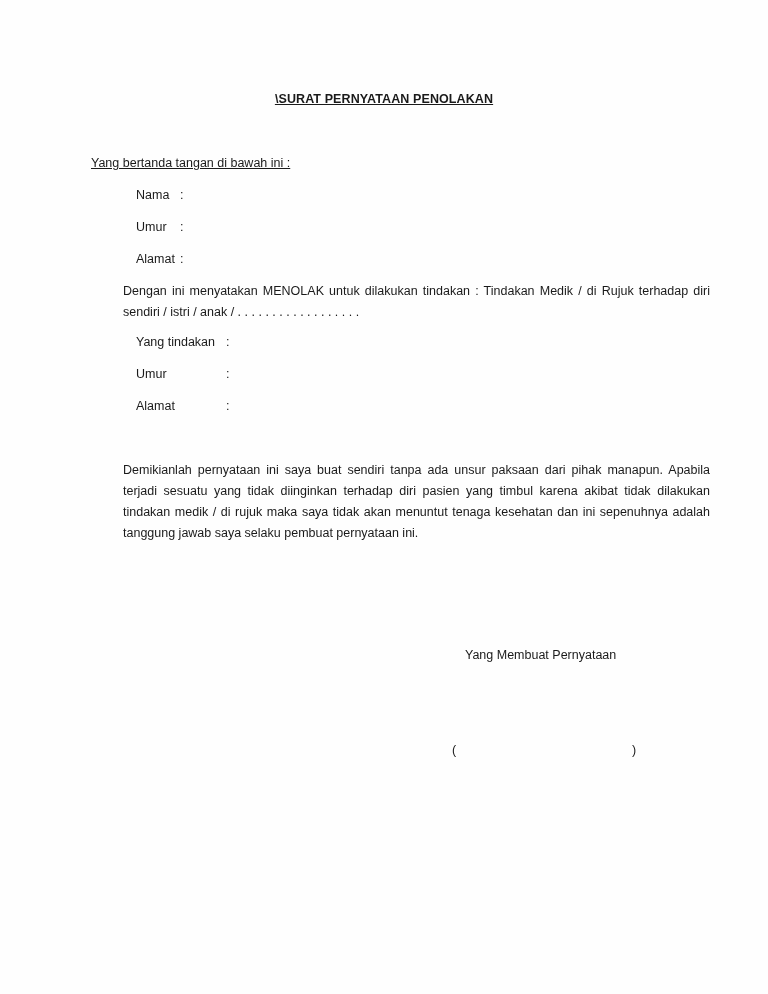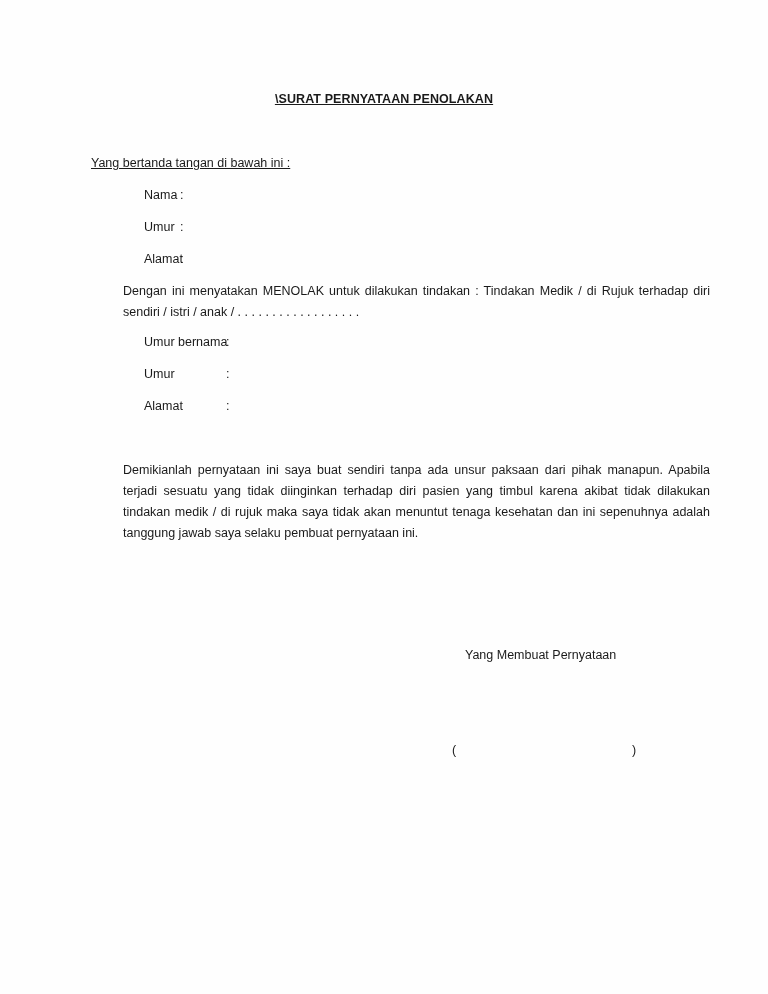--- a/index.html
+++ b/index.html
@@ -28,21 +28,21 @@
       left: 0; width: 768px;
       top: 92px;
       text-align: center;
       font-weight: bold;
       text-decoration: underline;
       font-size: 12.5px;
       letter-spacing: 0.1px;
     }
     .intro { left: 91px; top: 156px; text-decoration: underline; }
     .field-row { left: 136px; }
-    .field-label { display: inline-block; margin-left: 8px; }
+    .field-label { display: inline-block; }
     .colon { position: absolute; }
     .para {
       position: absolute;
       left: 91px;
       width: 587px;
       text-align: justify;
       line-height: 21px;
       white-space: normal;
     }
     .para-last { text-align-last: left; margin-left: 32px; }
@@ -68,21 +68,21 @@
     <span class="colon" style="left:44px;">:</span>
   </div>
   <div class="abs field-row" style="top:252px;">
     <span class="field-label">Alamat</span>
     <span class="colon" style="left:44px;">:</span>
   </div>
 
   <div class="para para-last" style="top:281px;">Dengan ini menyatakan MENOLAK untuk dilakukan tindakan : Tindakan Medik / di Rujuk terhadap diri sendiri / istri / anak / . . . . . . . . . . . . . . . . . .</div>
 
   <div class="abs field-row" style="top:335px;">
-    <span class="field-label">Umur bernama</span>
+    <span class="field-label">Yang tindakan</span>
     <span class="colon" style="left:90px;">:</span>
   </div>
   <div class="abs field-row" style="top:367px;">
     <span class="field-label">Umur</span>
     <span class="colon" style="left:90px;">:</span>
   </div>
   <div class="abs field-row" style="top:399px;">
     <span class="field-label">Alamat</span>
     <span class="colon" style="left:90px;">:</span>
   </div>

